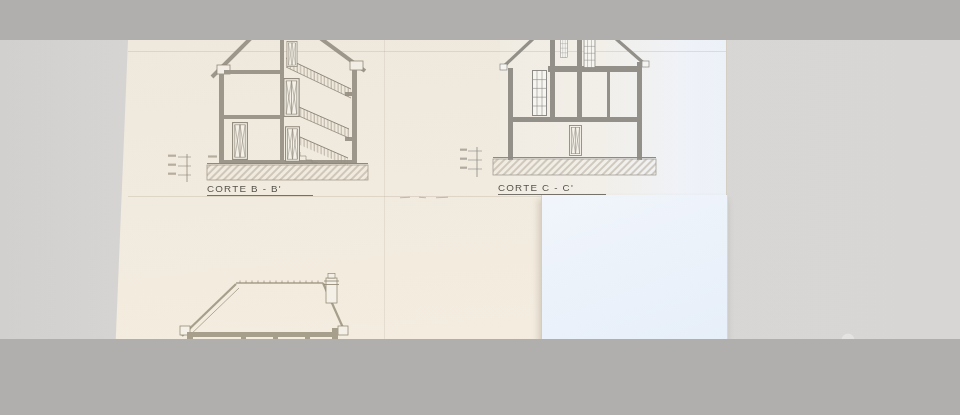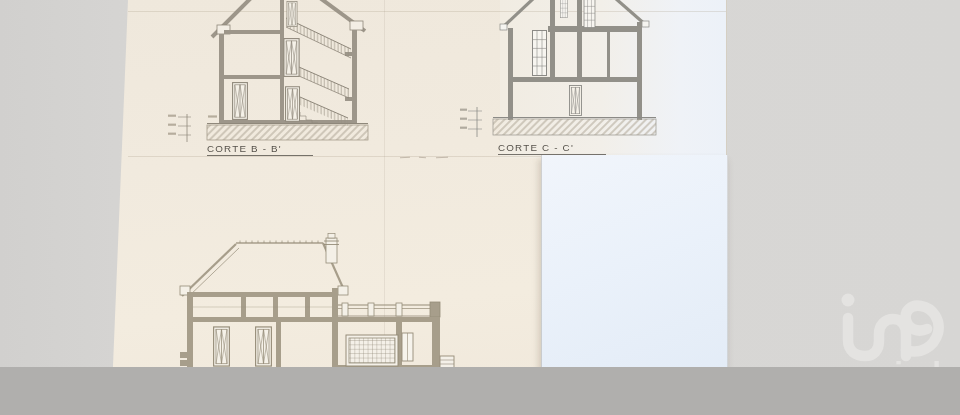--- a/index.html
+++ b/index.html
@@ -1,18 +1,18 @@
 <!DOCTYPE html>
 <html><head>
 <meta charset="utf-8">
 <style>
   html,body{margin:0;padding:0;background:#b0afad;}
-  #photo{position:relative;width:960px;height:367px;overflow:hidden;
+  #photo{position:relative;width:960px;height:299px;overflow:hidden;
          font-family:"Liberation Sans", sans-serif;
-         background:linear-gradient(90deg,#d1d0ce 0%,#d5d4d2 12%,#d8d7d5 45%,#d7d6d4 100%);}
+         background:linear-gradient(90deg,#d1d0ce 0%,#d5d4d2 12%,#d8d7d5 45%,#d7d6d4 100%);margin-top:40px;}
   .abs{position:absolute;}
   
   #sheet-left{left:111px;top:0;width:430px;height:415px;
      background:linear-gradient(175deg,#efe8dc 0%,#f1eade 38%,#f3ecdf 72%,#f0e8db 100%);
      clip-path:polygon(17px 0%,100% 0%,100% 100%,0% 100%);}
   #sheet-topright{left:500px;top:0;width:226px;height:158px;
      background:linear-gradient(90deg,#f1ece2 0%,#f2efe9 45%,#eff2f7 80%,#ecf1f8 100%);
      border-right:1px solid rgba(130,120,105,.25);}
   #sheet-white{left:541px;top:155px;width:185px;height:243px;
      background:linear-gradient(160deg,#f1f5fb 0%,#eaf1fa 45%,#e2ebf6 100%);

